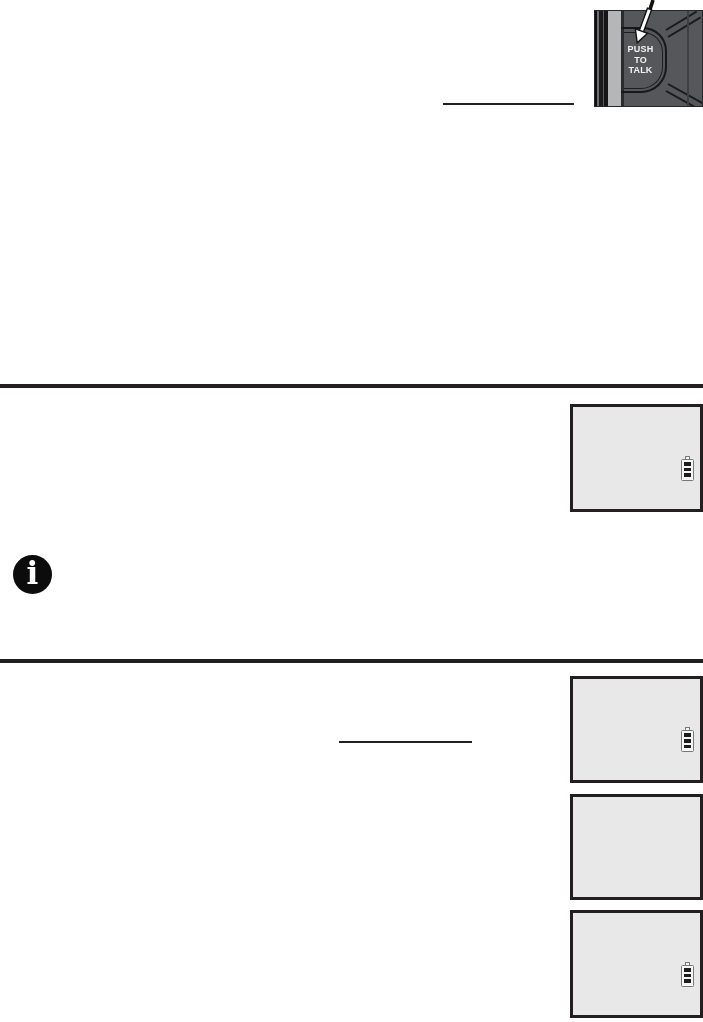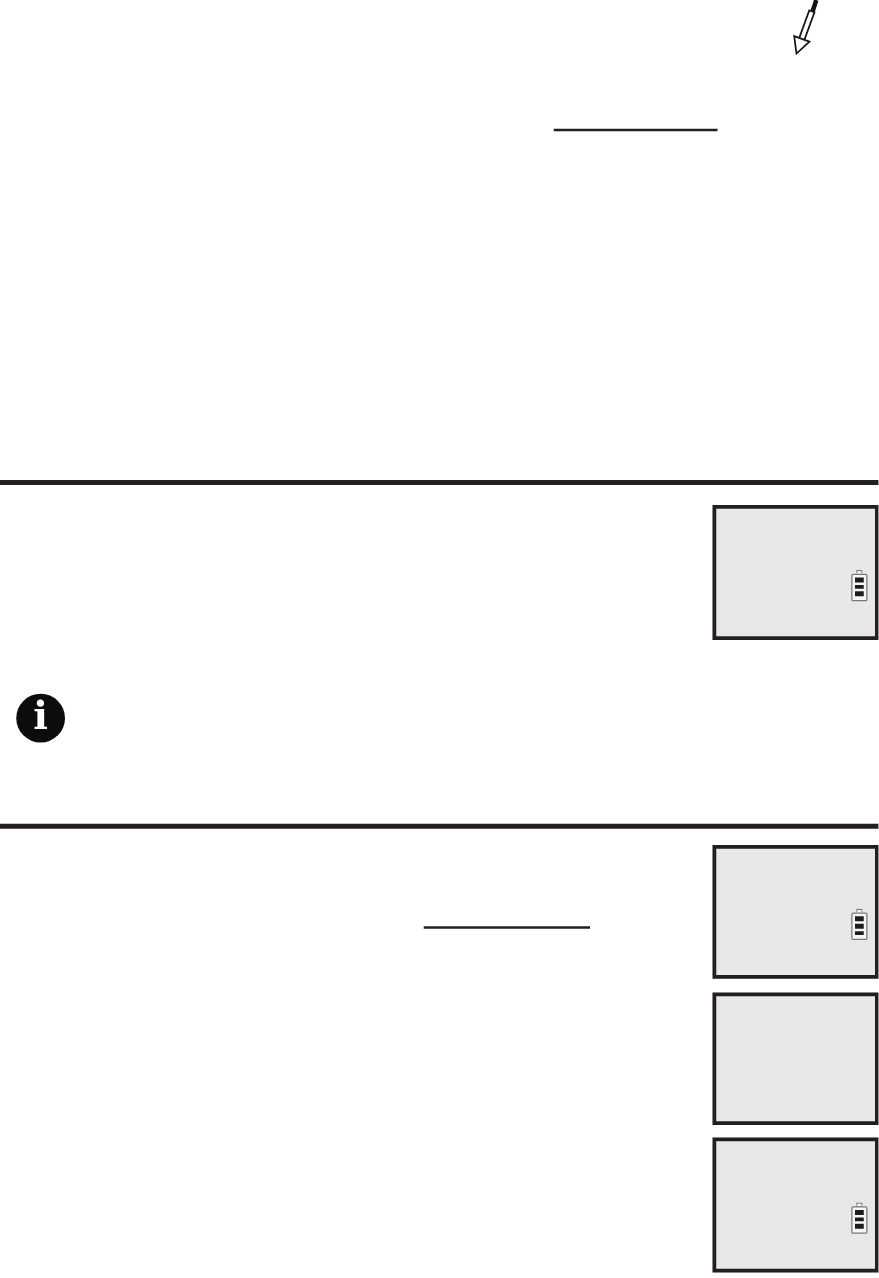--- a/index.html
+++ b/index.html
@@ -121,20 +121,35 @@
   .battery-bar {
     display: block; width: 7px; height: 3.6px;
     background: #1c1c1e; margin: 0 auto 2px;
   }
 </style>
 </head>
 <body>
 
 <div id="canvas">
 
+  <div id="ptt-figure">
+    <div class="ptt-darkband"></div>
+    <div class="ptt-stripe"></div>
+    <div class="ptt-seam" id="seam-t2"></div>
+    <div class="ptt-seam" id="seam-t1"></div>
+    <div class="ptt-seam" id="seam-b2"></div>
+    <div class="ptt-seam" id="seam-b1"></div>
+    <div class="ptt-rightline"></div>
+    <div class="ptt-housing">
+      <div class="ptt-housing-inner"></div>
+      <div class="ptt-label">PUSH
+TO
+TALK</div>
+    </div>
+  </div>
 
   <svg id="callout-arrow" width="52" height="58" viewBox="0 0 52 58">
     <line x1="35" y1="0" x2="31.5" y2="11" stroke="#111111" stroke-width="3.6"></line>
     <g transform="translate(31.5,9) rotate(20)">
       <polygon points="-2.2,0 2.2,0 2.2,25 -2.2,25" fill="#ffffff" stroke="#131313" stroke-width="1.4"></polygon>
       <polygon points="-6.5,23.5 6.5,23.5 0,36" fill="#ffffff" stroke="#131313" stroke-width="1.4"></polygon>
     </g>
   </svg>
 
   <div class="underline" id="underline-1"></div>

